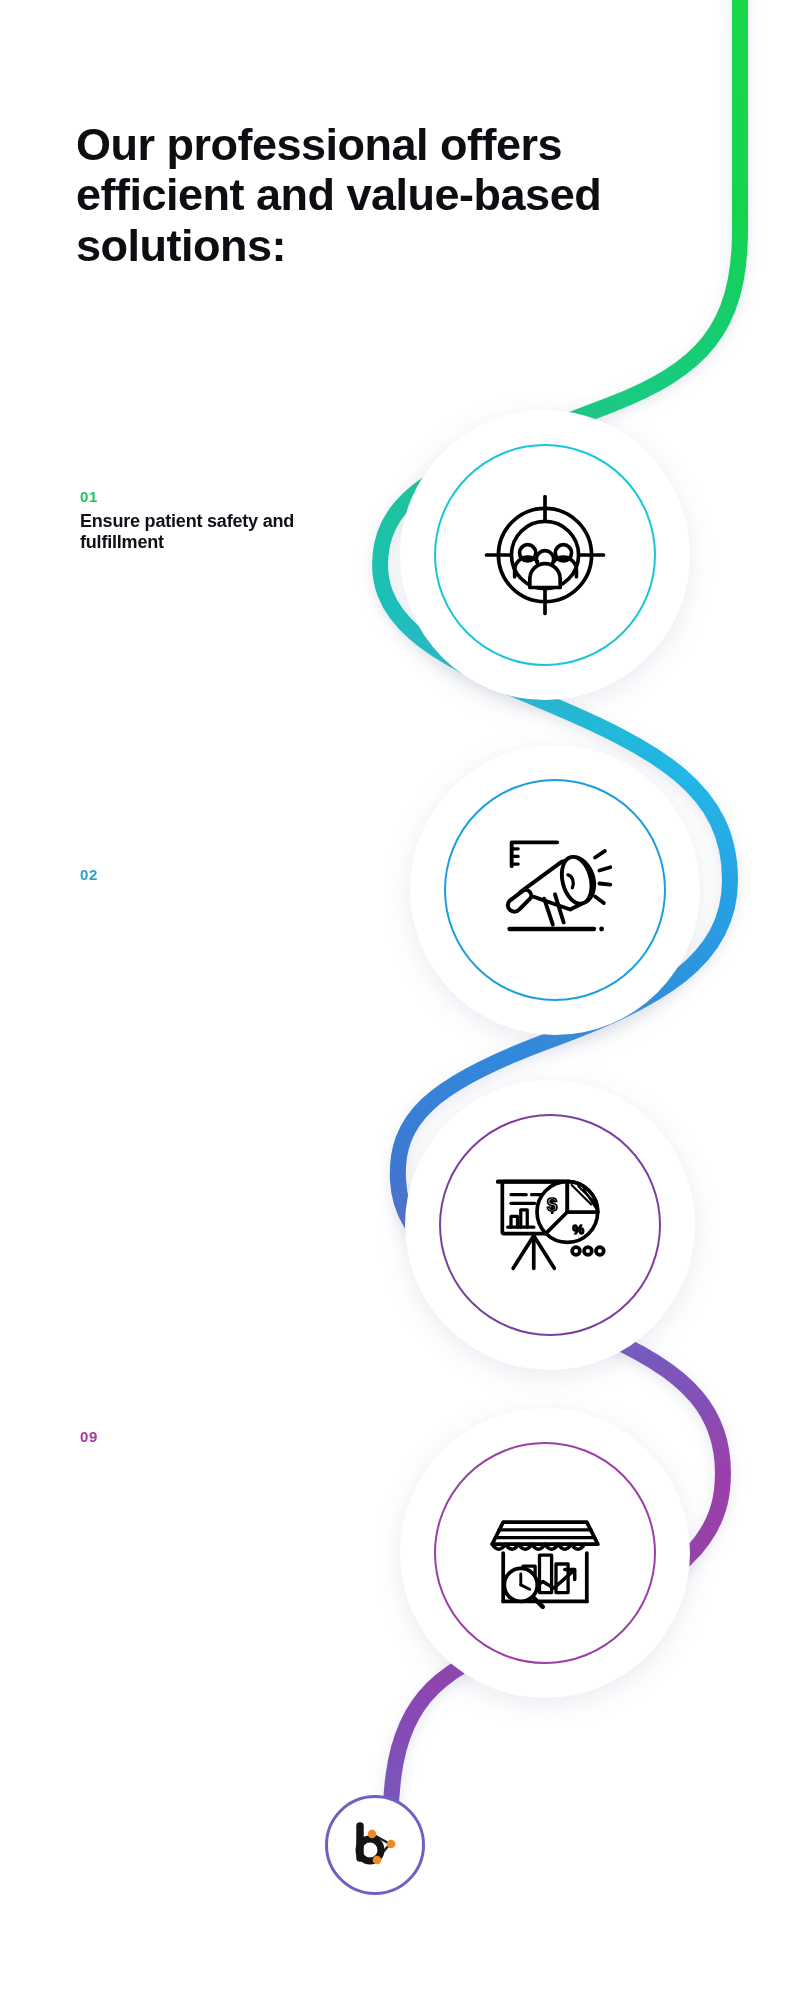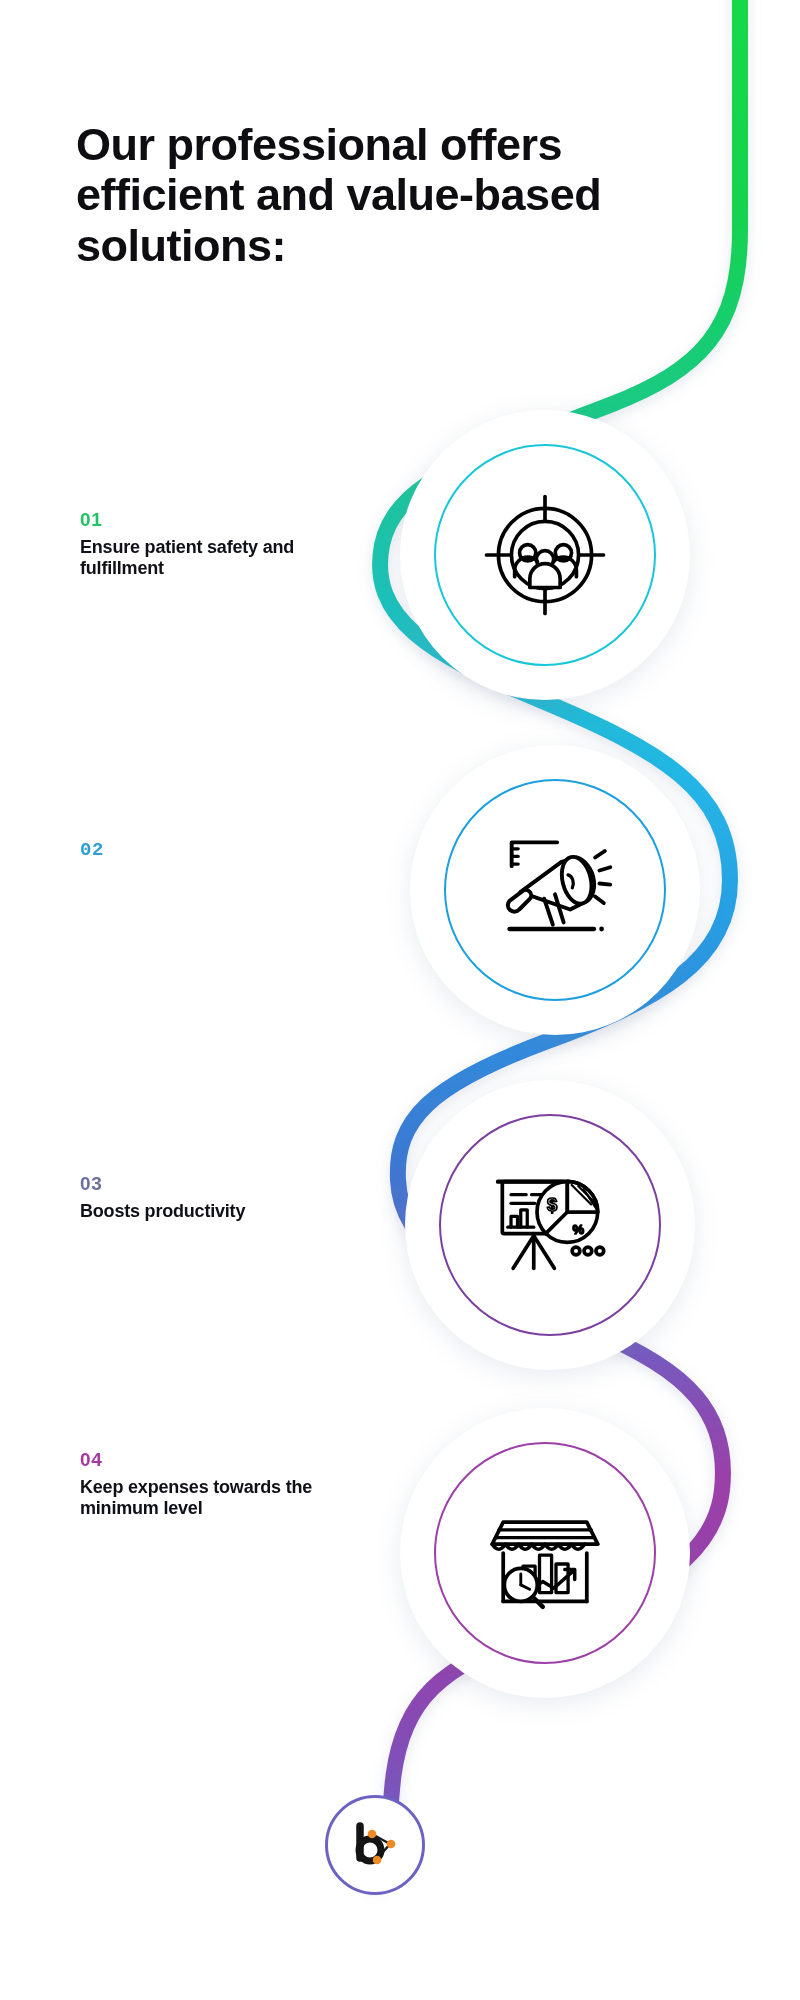--- a/index.html
+++ b/index.html
@@ -37,36 +37,35 @@
     letter-spacing: -0.5px;
     color: #0d0d12;
   }
 
   
   .step-text {
     position: absolute;
     width: 250px;
   }
   .step-num {
-    font-size: 19px;
+    font-size: 15px;
     font-weight: 700;
     letter-spacing: 0.6px;
     margin-bottom: 6px;
-    margin-top: 21px;
   }
   .step-label {
     font-size: 18px;
     font-weight: 600;
     line-height: 1.17;
     color: #101018;
     letter-spacing: -0.2px;
   }
 
   #step-text-1 { left: 80px; top: 488px; }
-  #step-text-2 { left: 80px; top: 818px; font-family: Liberation Mono, monospace; }
+  #step-text-2 { left: 80px; top: 866px; }
   #step-text-3 { left: 80px; top: 1152px; }
   #step-text-4 { left: 80px; top: 1428px; }
 
   
   .node {
     position: absolute;
     width: 290px;
     height: 290px;
     border-radius: 50%;
     background: #ffffff;
@@ -158,28 +157,23 @@
 
   <div class="step-text" id="step-text-1">
     <div class="step-num" style="color:#20c464">01</div>
     <div class="step-label">Ensure patient safety and fulfillment</div>
   </div>
 
   <div class="step-text" id="step-text-2">
     <div class="step-num" style="color:#2e9fd4">02</div>
   </div>
 
-  <div class="step-text" id="step-text-3">
-    <div class="step-num" style="color:#6b6f9e">03</div>
-    <div class="step-label">Boosts productivity</div>
-  </div>
 
   <div class="step-text" id="step-text-4">
-    <div class="step-num" style="color:#a5399f">04</div>
-    <div class="step-label">Keep expenses towards the minimum level</div>
+    <div class="step-num" style="color:#a5399f">09</div>
   </div>
 
   <div class="node" id="node-1">
     <div class="node-inner" style="border-color: rgb(24, 198, 217);">
       <svg width="130" height="130" viewBox="0 0 120 120" fill="none" stroke="#000" stroke-width="3.4" stroke-linecap="round" stroke-linejoin="round">
         <circle cx="60" cy="60" r="43"></circle>
         <circle cx="60" cy="60" r="31"></circle>
         <line x1="60" y1="6" x2="60" y2="28"></line>
         <line x1="60" y1="92" x2="60" y2="114"></line>
         <line x1="6" y1="60" x2="28" y2="60"></line>

